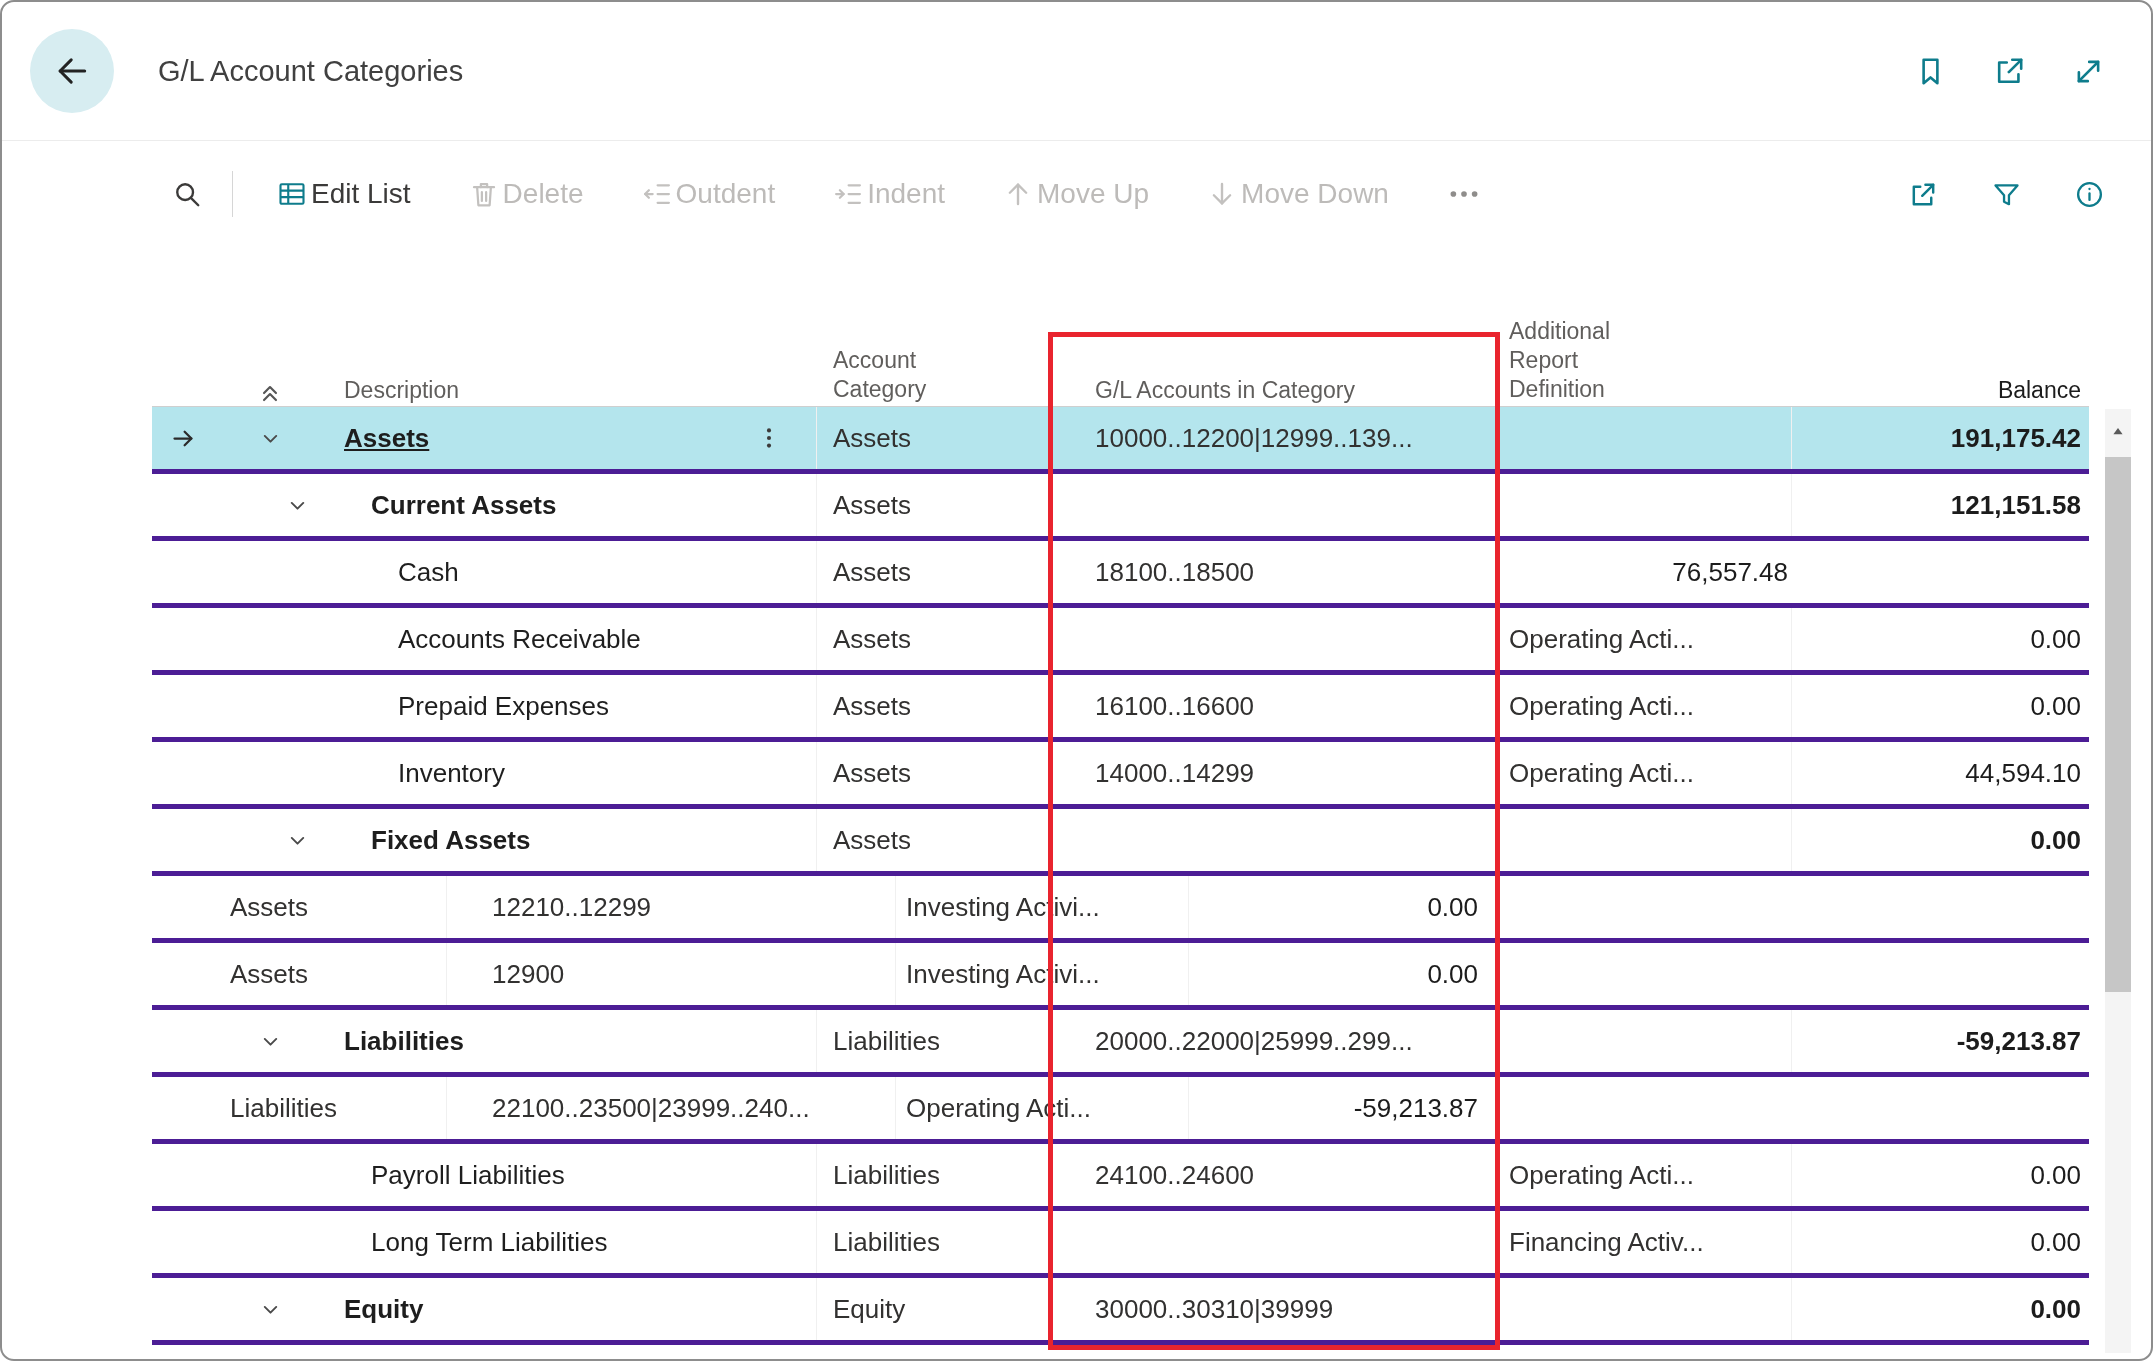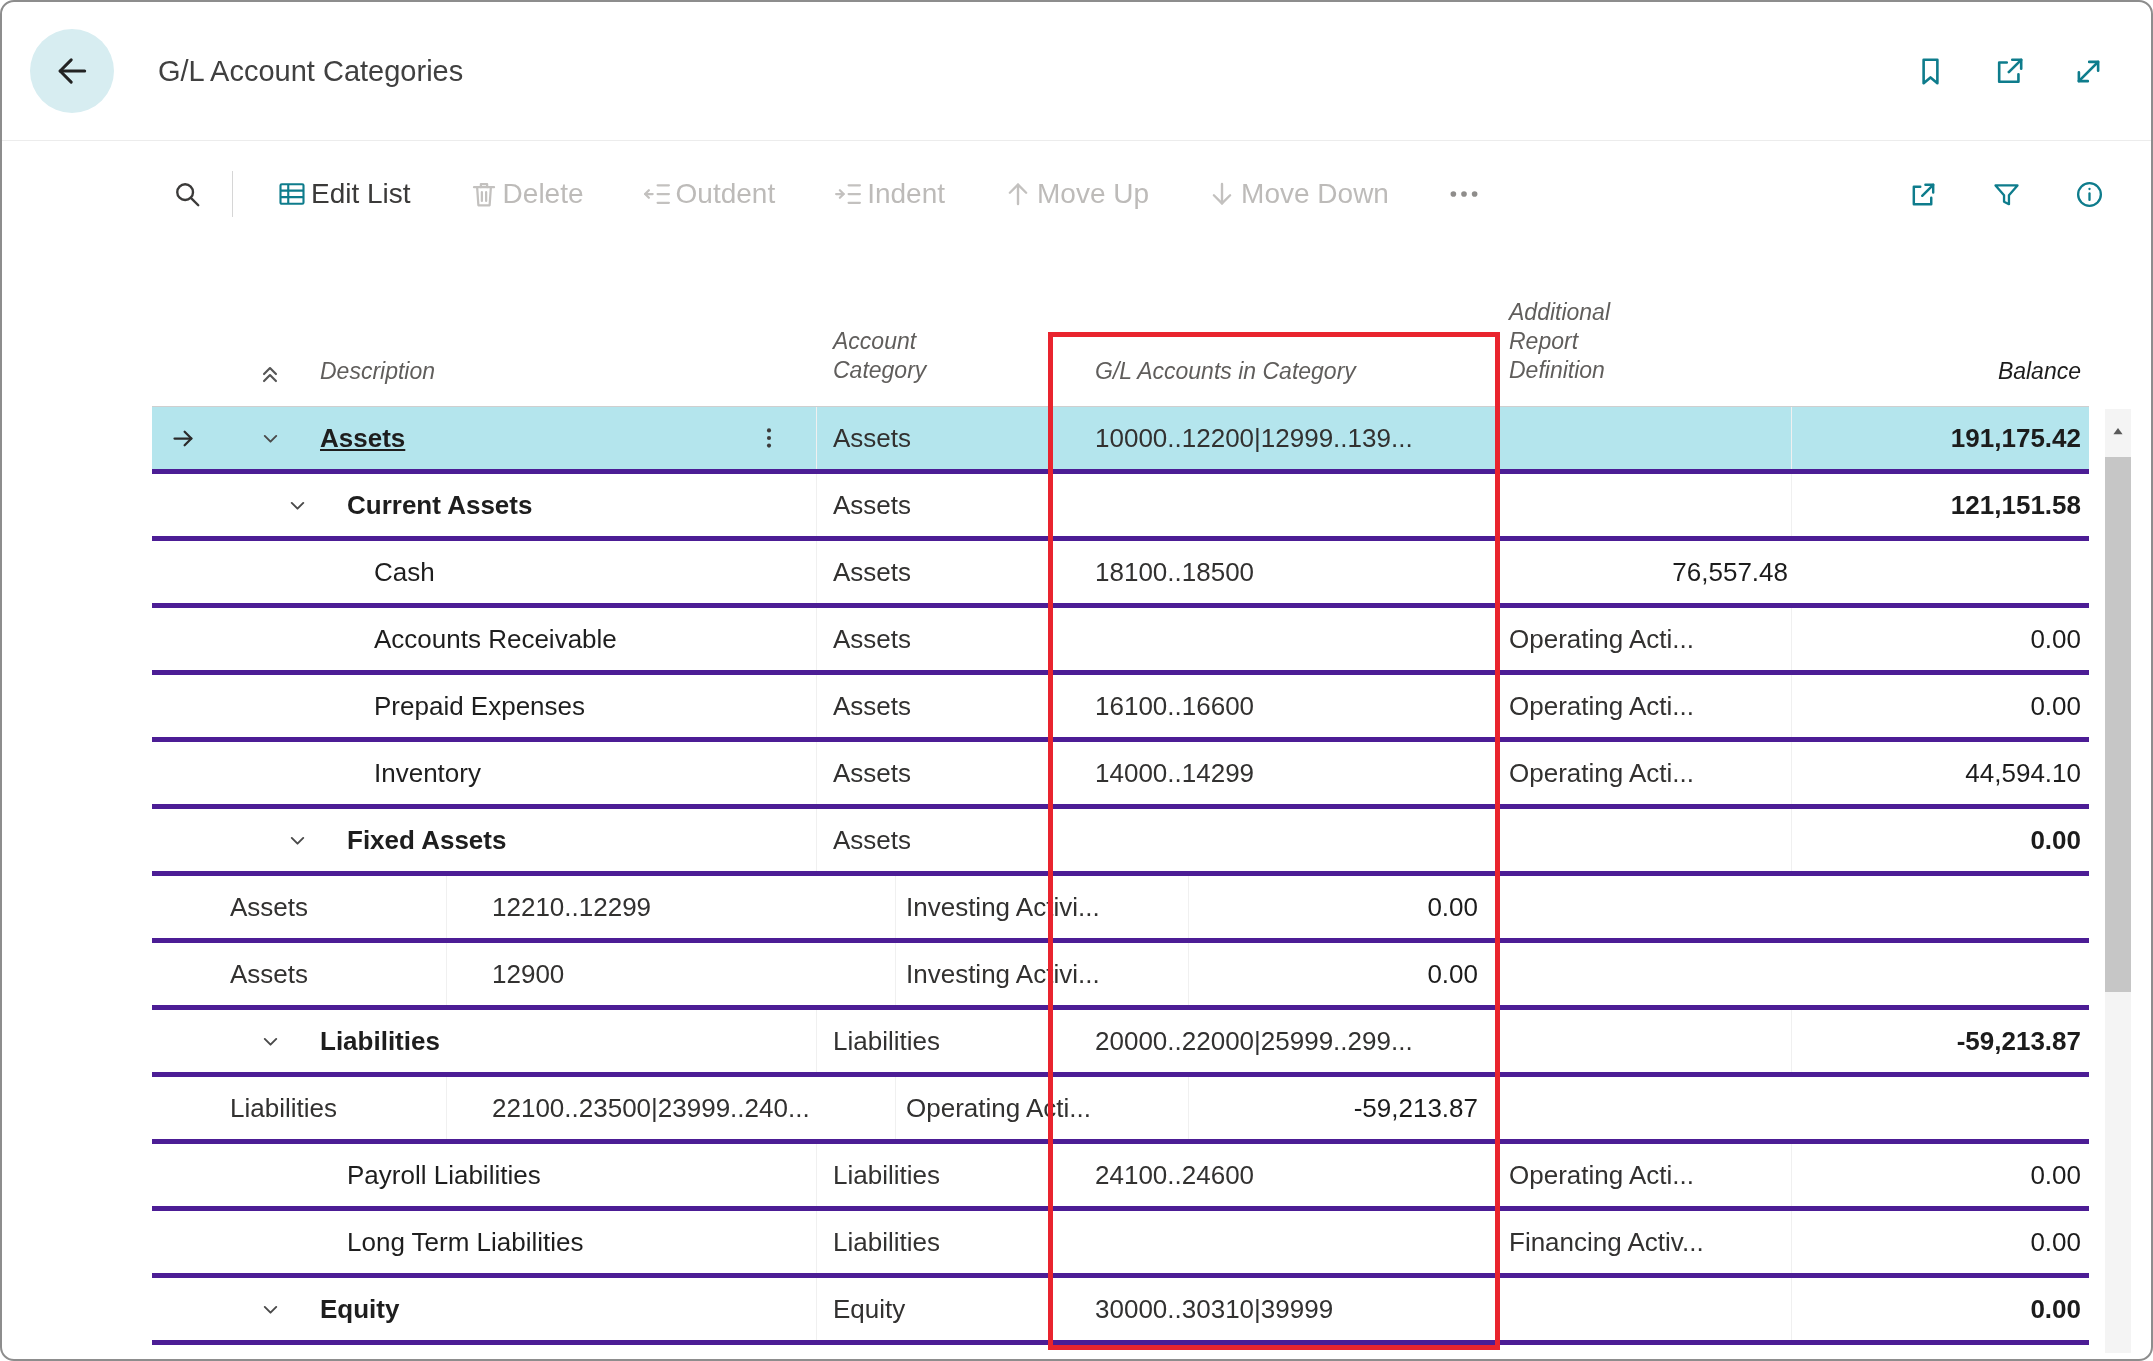--- a/index.html
+++ b/index.html
@@ -56,30 +56,30 @@
   .tb-btn.disabled .tb-ic { color:#c3c1bf; }
   .tb-more { color:#8f8d8b; margin-right:0; }
   .toolbar-right { margin-left:auto; display:flex; align-items:center; gap:52px; color:#0e7c8c; }
   .toolbar-right svg { width:31px; height:31px; }
 
   
   .grid { margin-left:150px; width:1937px; position:relative; font-size:26px; }
   .grid-row { display:flex; height:67px; border-bottom:5px solid #4c1d95; cursor:pointer; }
   .grid-row > div { height:100%; display:flex; align-items:center; }
   .col-ind  { width:62px;  justify-content:center; color:#2b2b2b; }
-  .col-desc { width:603px; }
+  .col-desc { width:603px;gap:24px; }
   .col-cat  { width:233px; padding-left:16px; }
   .col-gl   { width:449px; padding-left:45px; }
   .col-rep  { width:293px; padding-left:10px; }
   .col-bal  { width:297px; padding-right:8px; justify-content:flex-end; text-align:center; color:#1c1c1c; }
   .grid-body .col-desc, .grid-body .col-cat, .grid-body .col-gl, .grid-body .col-rep {
     border-right:1px solid #f0f0f0;
   }
   .grid-header { height:172px; border-bottom:1px solid #cfcfcf; color:#605e5c; font-size:23px; cursor:default; }
-  .grid-header > div { align-items:flex-end; padding-bottom:21px;font-style:italic; }
+  .grid-header > div { align-items:flex-end; padding-bottom:2px; }
   .hdr-wrap { width:122px; line-height:1.26; }
   .chev {
     width:34px; flex:0 0 auto;
     display:flex; justify-content:center; align-items:center;
     color:#4a4a4a;
   }
   .chev svg { width:23px; height:23px; }
   .ind0 { margin-left:39px; }
   .ind1 { margin-left:66px; }
   .ind2 { margin-left:93px; }

